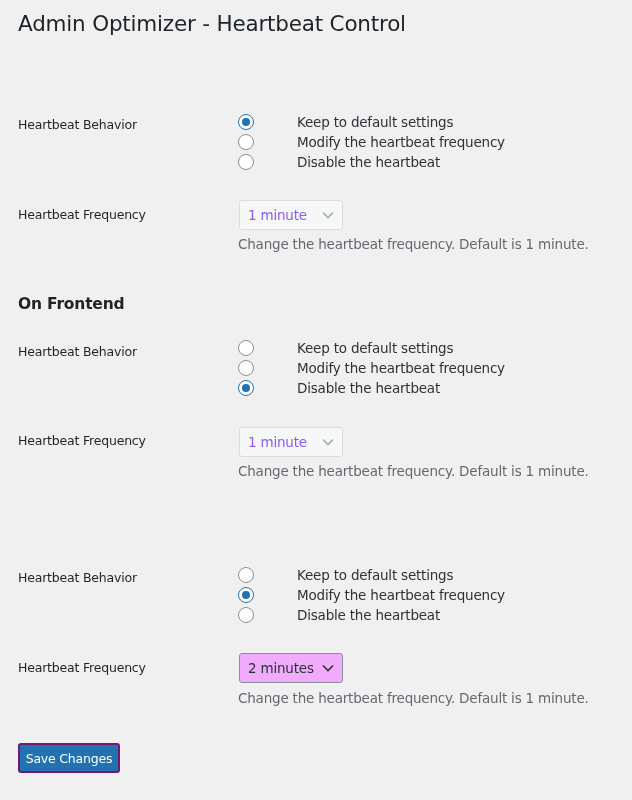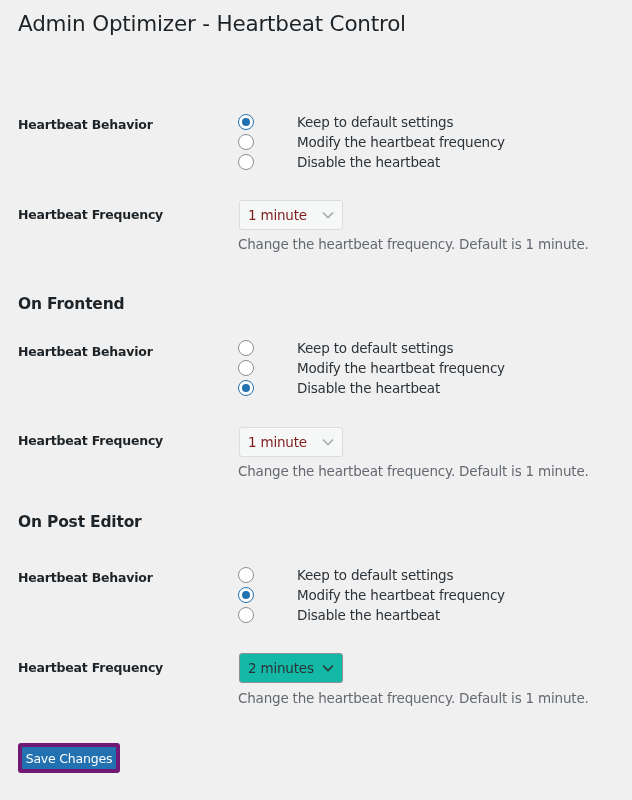--- a/index.html
+++ b/index.html
@@ -17,21 +17,21 @@
       font-size: 21.5px; font-weight: 400; color: #1d2327;
       margin: 0; letter-spacing: -0.2px; white-space: nowrap;
     }
     .section-title {
       position: absolute; left: 18px;
       font-size: 15.5px; font-weight: 700; color: #1d2327;
       margin: 0; white-space: nowrap; letter-spacing: -0.2px;
     }
     .row-label {
       position: absolute; left: 18px;
-      font-size: 12.5px; font-weight: 700; color: #1d2327;
+      font-size: 12.5px; font-weight: 400; color: #1d2327;
       white-space: nowrap; letter-spacing: -0.2px;
     }
     .radio-group { position: absolute; left: 238px; }
     .radio-row {
       display: flex; align-items: center; height: 20px; cursor: pointer;
       white-space: nowrap;
       gap: 36px;
     }
     .radio {
       width: 16px; height: 16px; border-radius: 50%;
@@ -41,40 +41,40 @@
     .radio.checked { border-color: #2271b1; }
     .radio.checked::after {
       content: ""; position: absolute; left: 3px; top: 3px;
       width: 8px; height: 8px; border-radius: 50%; background: #2271b1;
     }
     .radio-label { font-size: 13.5px; color: #2c3338; letter-spacing: -0.2px; }
     .select {
       position: absolute; left: 239px;
       width: 104px; height: 30px;
       border: 1px solid #8c8f94; border-radius: 3px;
-      background: #14b8a6; display: flex; align-items: center;
+      background: #f0abfc; display: flex; align-items: center;
       padding-left: 8px; cursor: pointer;
     }
     .select.disabled {
       background: #f6f7f7; border-color: #dcdcde; cursor: default;
     }
     .select-value { font-size: 13.5px; color: #2c3338; letter-spacing: -0.2px; }
-    .select.disabled .select-value { color: #7f1d1d; }
+    .select.disabled .select-value { color: #8b5cf6; }
     .chevron {
       position: absolute; right: 8px; top: 9px; width: 12px; height: 10px;
     }
     .chevron svg { display: block; }
     .desc {
       position: absolute; left: 238px;
       font-size: 13.5px; color: #646970; white-space: nowrap; letter-spacing: -0.2px; text-align: right;
     }
     .save-btn {
       position: absolute; left: 18px; top: 743px;
       width: 102px; height: 30px;
-      background: #2271b1; border: 4px solid #701a75; border-radius: 3px;
+      background: #2271b1; border: 2px solid #701a75; border-radius: 3px;
       color: #fff; font-size: 12.5px; font-family: "DejaVu Sans", sans-serif;
       display: flex; align-items: center; justify-content: center;
       cursor: pointer; padding: 0; letter-spacing: -0.2px;
     }
   </style>
 </head>
 <body>
 
 <div class="wrap">
   <h1 class="page-title">Admin Optimizer - Heartbeat Control</h1>
@@ -125,21 +125,20 @@
   <div class="select disabled" style="top:427px">
     <span class="select-value">1 minute</span>
     <span class="chevron">
       <svg width="12" height="10" viewBox="0 0 12 10">
           <path d="M1 2.5 L6 7.5 L11 2.5" fill="none" stroke="#a7aaad" stroke-width="1.6"></path>
         </svg>
     </span>
   </div>
   <div class="desc" style="top:463px">Change the heartbeat frequency. Default is 1 minute.</div>
 
-  <h2 class="section-title" style="top:513px">On Post Editor</h2>
   <div class="row-label" style="top:570px">Heartbeat Behavior</div>
   <div class="radio-group" style="top:565px">
     <div class="radio-row">
       <span class="radio"></span>
       <span class="radio-label">Keep to default settings</span>
     </div>
     <div class="radio-row">
       <span class="radio checked"></span>
       <span class="radio-label">Modify the heartbeat frequency</span>
     </div>

